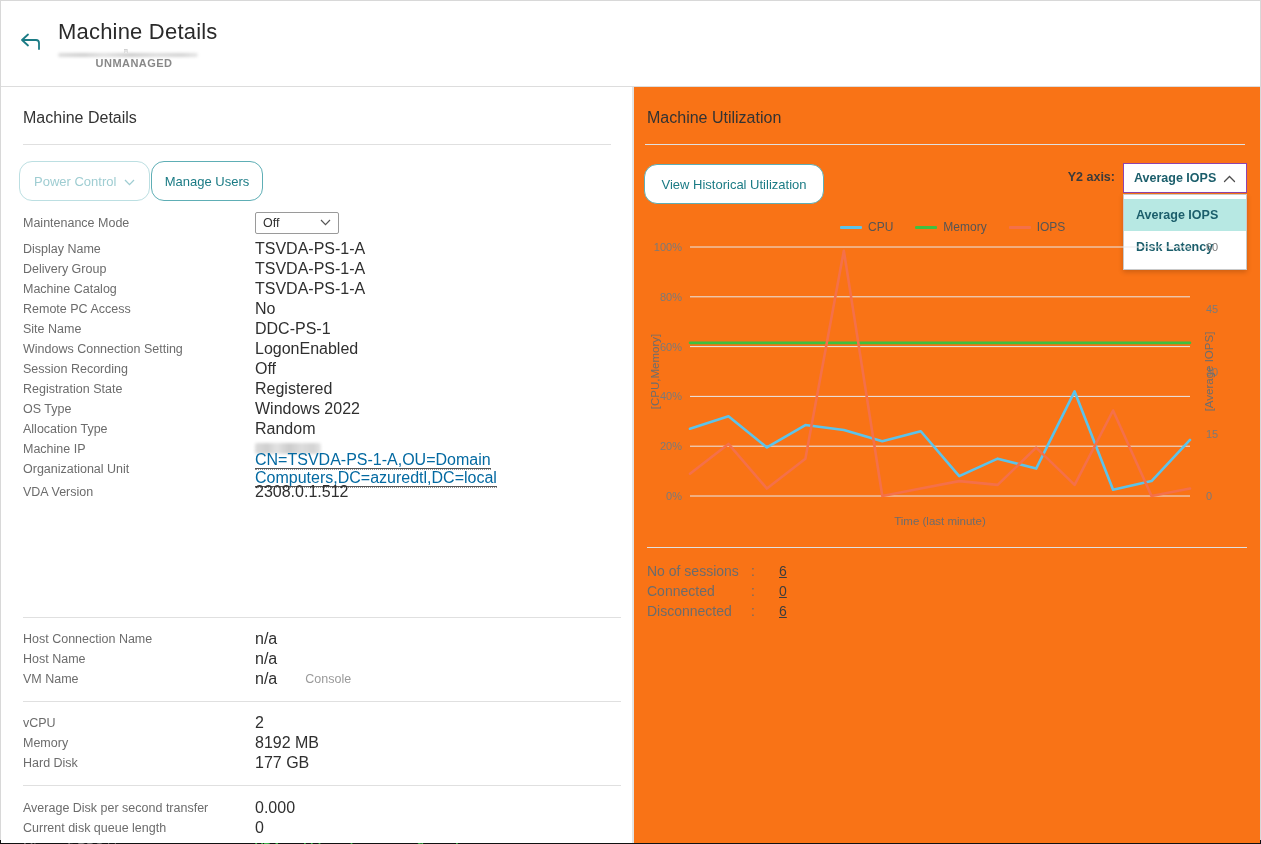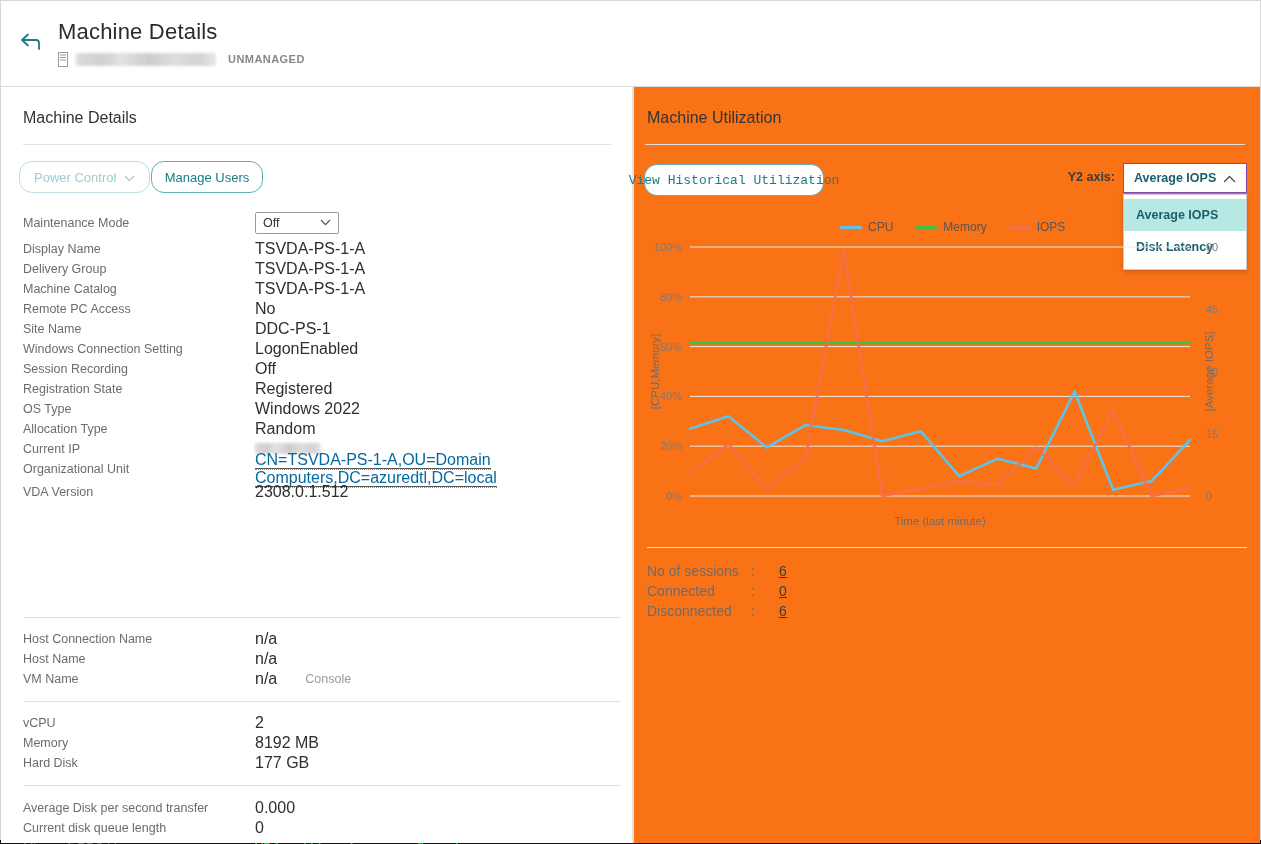--- a/index.html
+++ b/index.html
@@ -27,21 +27,21 @@
     background:#ffffff; border-bottom:1px solid #dddddd;
   }
   .back-arrow {
     position:absolute; left:16px; top:28px; width:26px; height:26px;
     cursor:pointer; color:#1b7b85;
   }
   .page-title {
     position:absolute; left:57px; top:18px;
     font-size:22px; color:#2a2a2a; font-weight:400; letter-spacing:.2px;
   }
-  .subline { position:absolute; left:57px; top:48px; height:20px; display:flex; align-items:center; }
+  .subline { position:absolute; left:57px; top:48px; height:20px; display:flex; align-items:center;flex-direction:column; }
   .server-icon { width:10px; height:15px; margin-right:8px; display:block; }
   .redacted {
     display:inline-block; height:13px; border-radius:2px;
     background:linear-gradient(90deg,#dcdcdc 0%,#cfcfcf 18%,#e2e2e2 33%,#cccccc 52%,#dddddd 70%,#d3d3d3 88%,#e6e6e6 100%);
     filter:blur(1.6px);
   }
   .redacted.name-top { width:140px; margin-right:4px; }
   .unmanaged-badge {
     font-size:11px; font-weight:bold; color:#888888; letter-spacing:.45px; margin-left:8px;
   }
@@ -52,21 +52,21 @@
   .v-divider  { position:absolute; left:631px; top:87px; width:3px; height:756px; background:#e4e4e4; }
 
   .section-title {
     font-size:16px; color:#333333; font-weight:400;
   }
   .hr { height:1px; background:#e0e0e0; }
 
   
   .pill {
     display:inline-flex; align-items:center; justify-content:center;
-    height:32px; border-radius:13px; border:1px solid #5eaeb5;
+    height:40px; border-radius:13px; border:1px solid #5eaeb5;
     color:#1b7b85; background:#ffffff; font-size:13px; padding:0 14px;
     cursor:pointer; white-space:nowrap;
   }
   .pill.disabled { color:#9fcdd2; border-color:#bcdfe2; cursor:default; }
   .pill .caret { margin-left:8px; display:inline-block; }
 
   
   .detail-list { position:relative; }
   .drow { position:relative; height:20px; display:flex; align-items:center; }
   .dlabel { width:232px; font-size:12.5px; color:#6c6c6c; flex:0 0 232px; }
@@ -229,21 +229,21 @@
       </div>
       <div class="drow">
         <span class="dlabel">OS Type</span>
         <span class="dvalue">Windows 2022</span>
       </div>
       <div class="drow">
         <span class="dlabel">Allocation Type</span>
         <span class="dvalue">Random</span>
       </div>
       <div class="drow">
-        <span class="dlabel">Current IP</span>
+        <span class="dlabel">Machine IP</span>
         <span class="dvalue">
           <span class="redacted val" style="width:66px;"></span>
         </span>
       </div>
       <div class="drow">
         <span class="dlabel">Organizational Unit</span>
         <span class="dvalue">
           <span class="ou">CN=TSVDA-PS-1-A,OU=Domain Computers,DC=azuredtl,DC=local</span>
         </span>
       </div>
@@ -305,21 +305,21 @@
       </div>
 
     </div>
   </div>
 
   <div class="pane-right">
 
     <div class="section-title" style="position:absolute;left:13px;top:22px;">Machine Utilization</div>
     <div class="hr" style="position:absolute;left:11px;top:57px;width:600px;"></div>
 
-    <div style="position:absolute;left:10px;top:77px;font-family:Liberation Mono, monospace;">
+    <div style="position:absolute;left:10px;top:77px;">
       <span class="pill" style="width:180px;">
         <span>View Historical Utilization</span>
       </span>
     </div>
   </div>
 
   <div class="y2-label">Y2 axis:</div>
 
   <div class="y2-trigger" style="border-color: rgb(142, 68, 173);">
     <span class="txt">Average IOPS</span>

